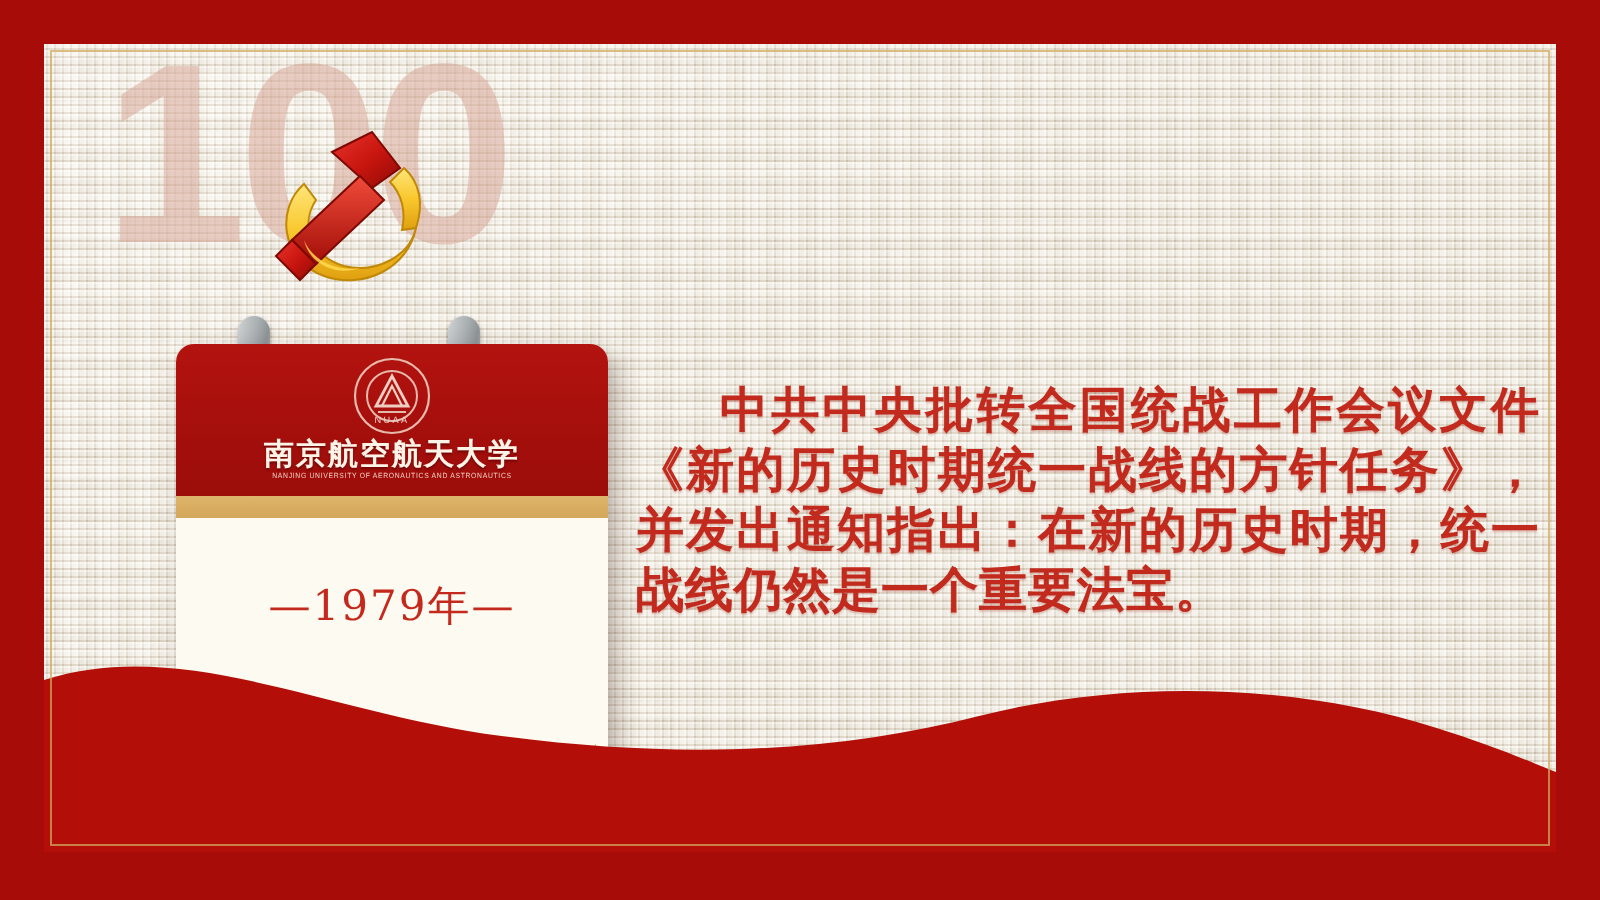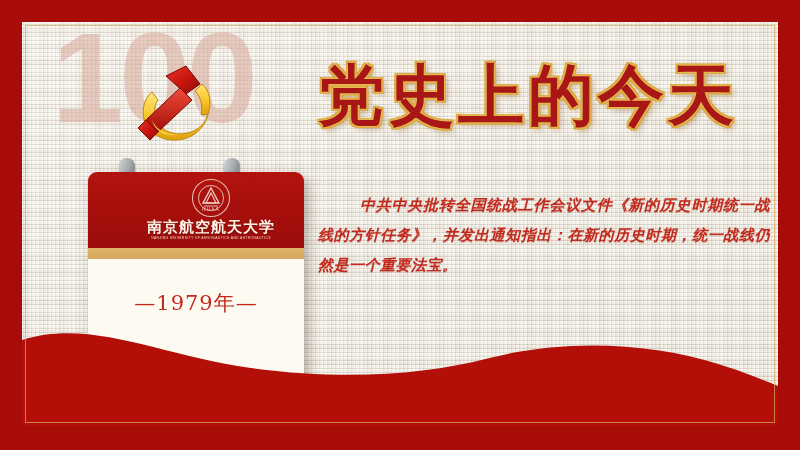--- a/index.html
+++ b/index.html
@@ -75,27 +75,26 @@
        2px -2px 0 #d9a63c, -2px -2px 0 #d9a63c,
        3px 3px 6px rgba(130,80,20,.45);
     white-space:nowrap;z-index:6;
   }
 
   
   .article{
     position:absolute;left:296px;top:168px;width:452px;
     font-family:"DejaVu Serif","Liberation Serif",serif;
     font-weight:bold;
-    font-size:15px;line-height:30px;letter-spacing:.5px;
+    font-size:24px;line-height:30px;letter-spacing:.5px;
     color:#c22a1e;
     text-indent:42px;
     text-align:justify;
     text-shadow:0 1px 1px rgba(150,40,25,.25);
     z-index:6;
-    font-style:italic;
   }
 
   
   .cal-clips{position:absolute;left:66px;top:136px;width:216px;height:36px;z-index:8;}
   .clip{
     position:absolute;top:0;width:16px;height:42px;border-radius:8px;
     background:linear-gradient(100deg,#cfd3d4 0%,#a9aeb0 45%,#8e9395 70%,#babfc1 100%);
     box-shadow:0 1px 2px rgba(0,0,0,.3);
   }
   .clip::after{
@@ -107,21 +106,20 @@
   .card{
     position:absolute;left:66px;top:150px;width:216px;height:242px;
     border-radius:9px;overflow:hidden;
     background:#fdfaef;
     box-shadow:4px 5px 11px rgba(60,35,20,.35);
     z-index:9;
   }
   .card-head{
     position:relative;height:76px;width:100%;
     background:linear-gradient(180deg,#b3130f 0%,#a50f0c 55%,#9c0d0a 100%);
-    padding-left:30px;
   }
   .card-band{height:11px;width:100%;background:linear-gradient(180deg,#ddb469,#d3a75b);}
   .card-body{position:relative;height:155px;background:#fdfbf1;}
 
   .seal{position:absolute;left:50%;top:6px;transform:translateX(-50%);width:40px;height:40px;}
   .uni-name{
     position:absolute;left:0;right:0;top:46px;text-align:center;
     font-family:"DejaVu Serif","Liberation Serif",serif;font-weight:bold;
     font-size:15px;letter-spacing:1px;color:#fdf3e6;
     text-shadow:0 1px 1px rgba(70,0,0,.5);
@@ -194,21 +192,20 @@
         <path d="M44 18 L64 8 L78 26 L64 36 Z" fill="url(#gRed)" stroke="#7d0804" stroke-width="1"></path>
 
         <path d="M58 30 L70 42 L36 74 L24 62 Z" fill="url(#gRed2)" stroke="#7d0804" stroke-width="1"></path>
 
         <path d="M36 74 L24 62 L16 70 L28 82 Z" fill="url(#gRed)" stroke="#7d0804" stroke-width="1"></path>
 
         <path d="M30 62 C34 72 46 78 58 76 C47 80 33 75 30 62 Z" fill="#ffd84d" opacity=".85"></path>
       </svg>
     </div>
 
-    <div class="title">党史上的今天</div>
 
     <div class="article">中共中央批转全国统战工作会议文件《新的历史时期统一战线的方针任务》，并发出通知指出：在新的历史时期，统一战线仍然是一个重要法宝。</div>
 
     <div class="cal-clips">
       <div class="clip c1"></div>
       <div class="clip c2"></div>
     </div>
 
     <div class="card">
       <div class="card-head">

